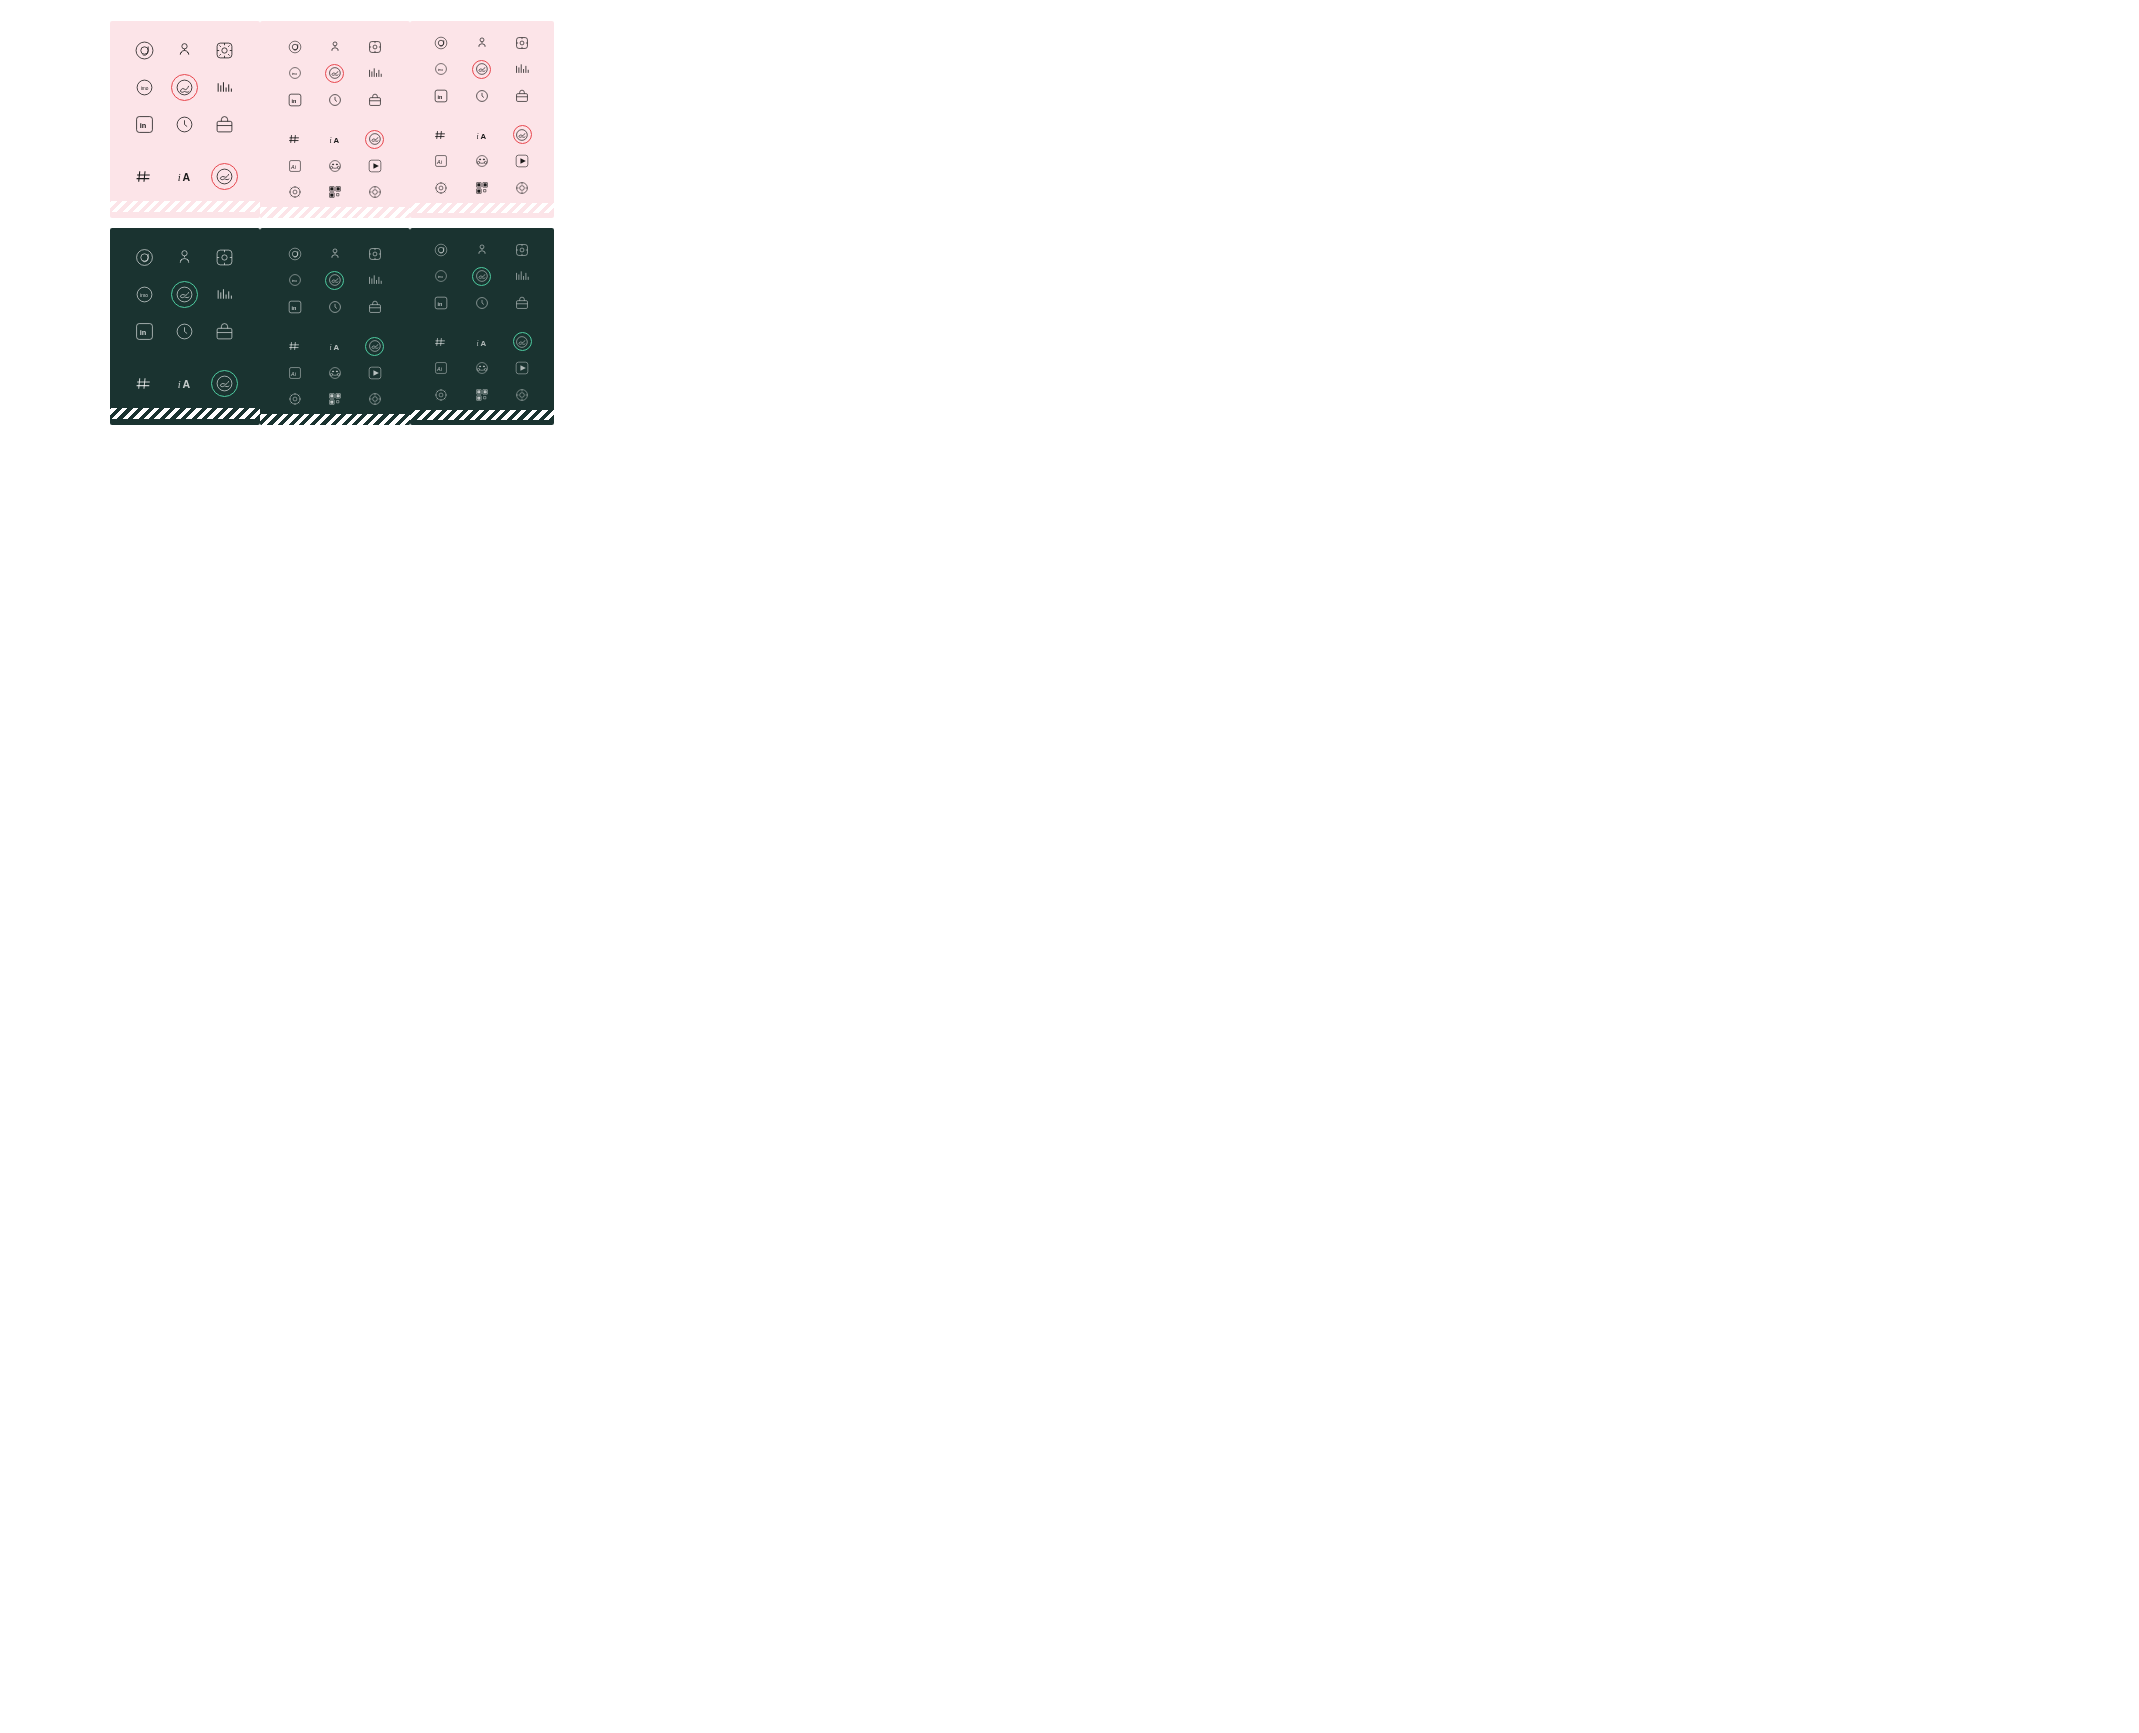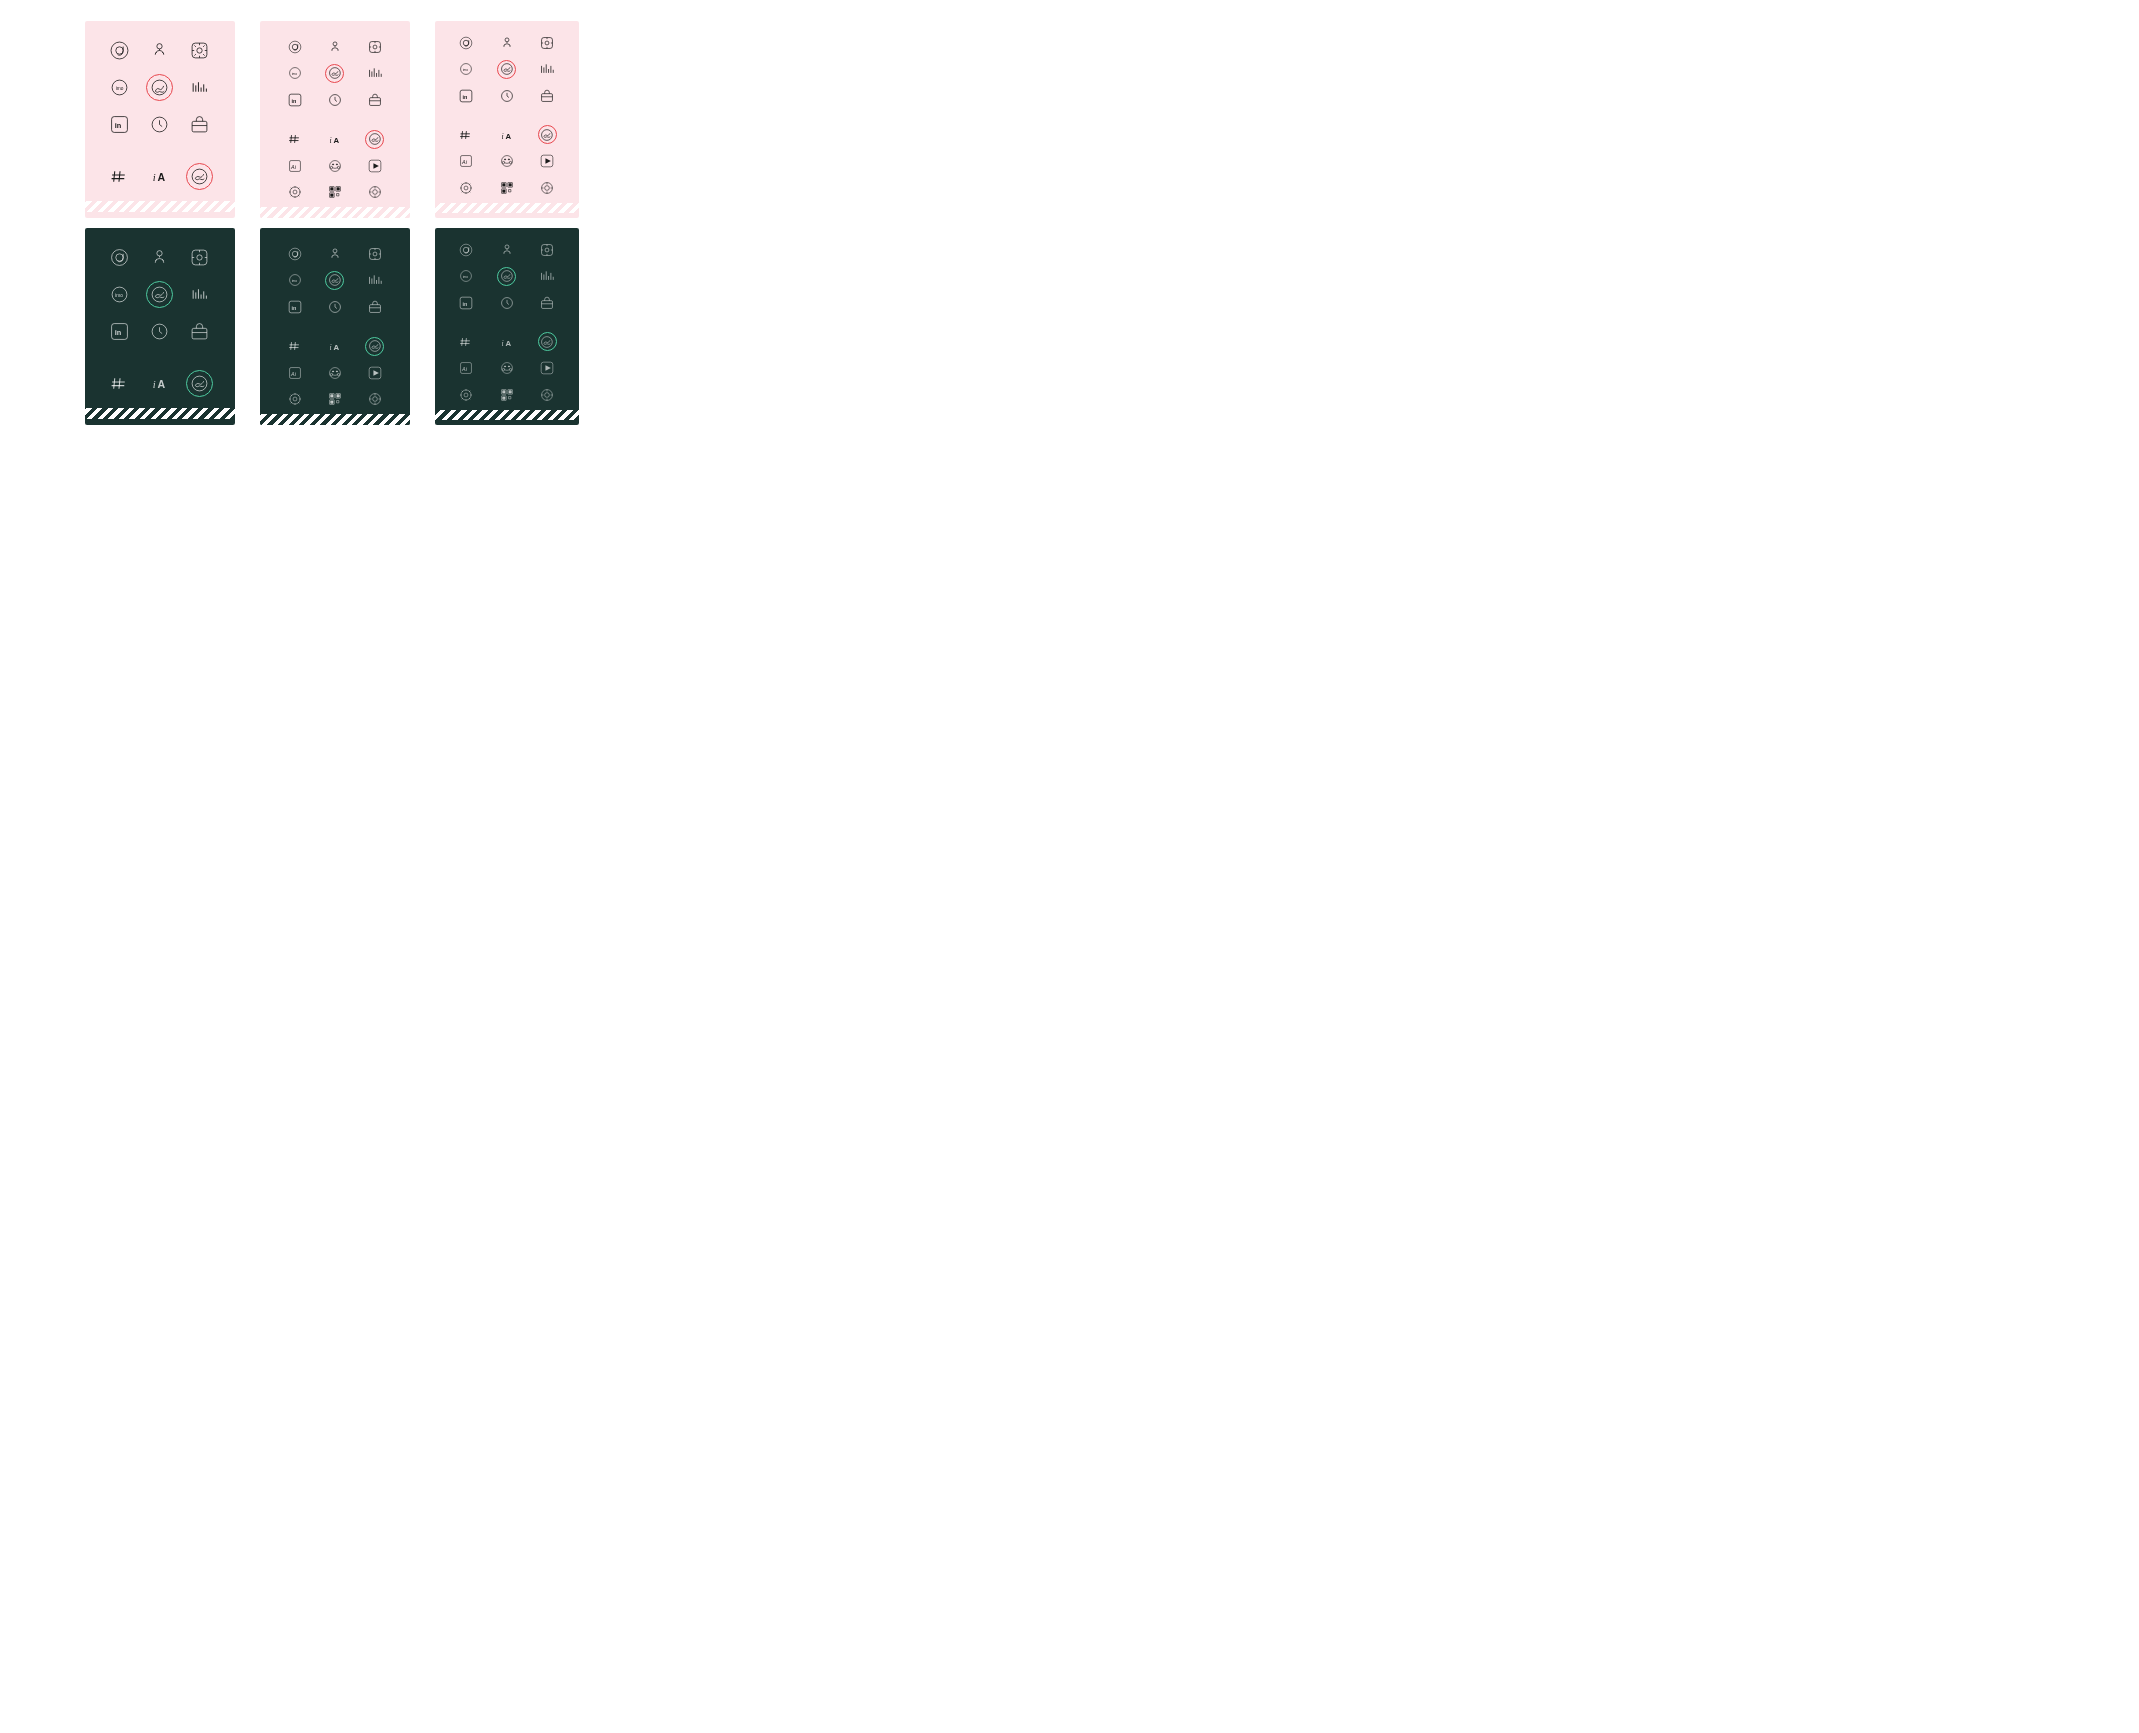--- a/index.html
+++ b/index.html
@@ -10,21 +10,21 @@
       font-family: sans-serif;
       display: flex;
       flex-direction: column;
       align-items: center;
       padding: 21.4px 10.7px;
       gap: 10.7px;
     }
 
     .row {
       display: flex;
-      gap: 25px;
+      gap: 0;
       justify-content: flex-start;
       text-decoration: underline;
     }
 
     .card {
       width: 150px;
       border-radius: 2.1px;
       position: relative;
       overflow: hidden;
     }

